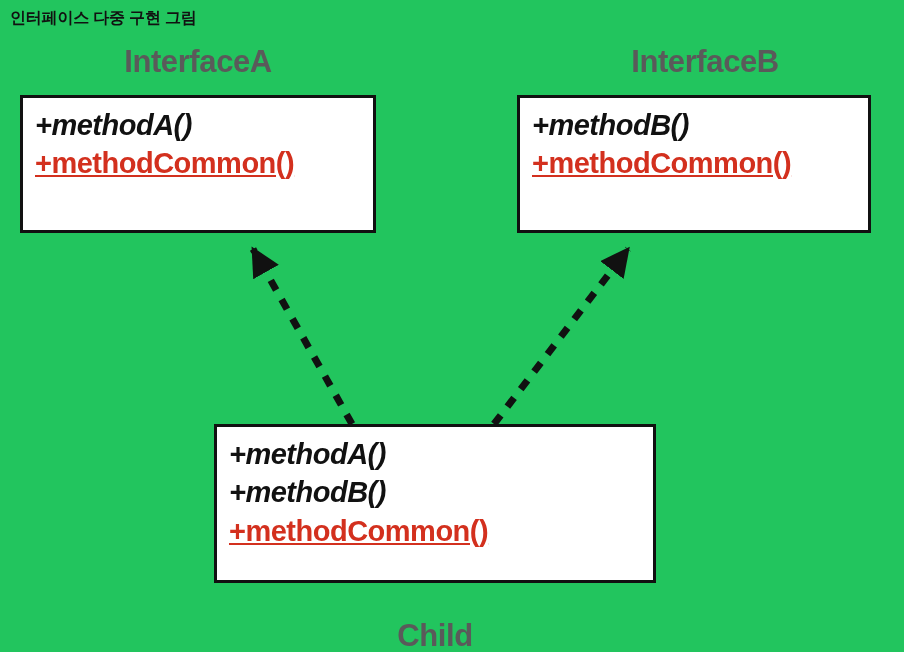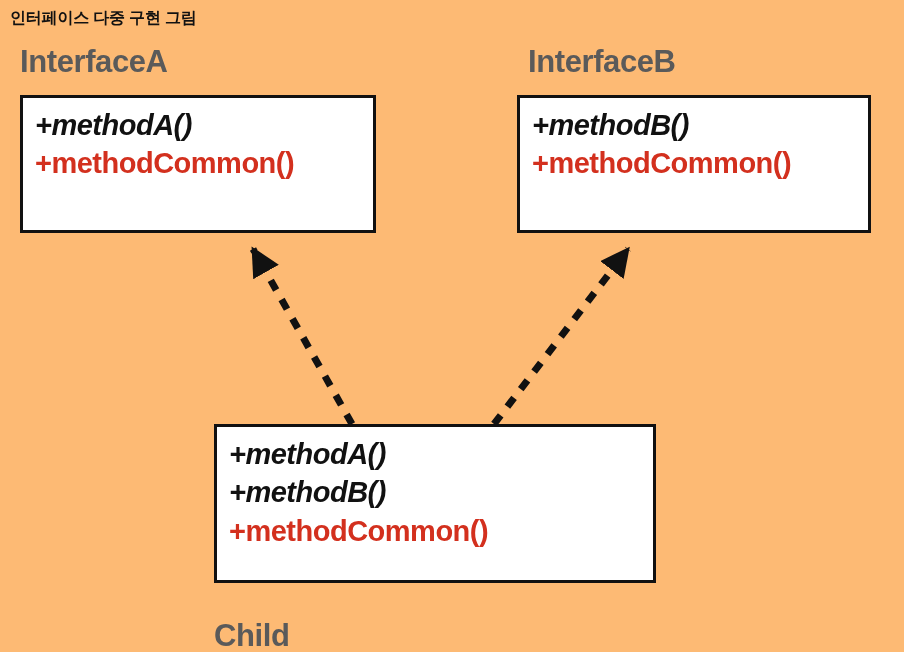--- a/index.html
+++ b/index.html
@@ -8,21 +8,21 @@
     background: #ffffff;
   }
   body {
     font-family: "Liberation Sans", sans-serif;
     -webkit-font-smoothing: antialiased;
   }
   #canvas {
     position: relative;
     width: 904px;
     height: 652px;
-    background: #fdba74;
+    background: #22c55e;
     overflow: hidden;
   }
 
   
   .fig-title {
     position: absolute;
     left: 10px;
     top: 8px;
     font-size: 16px;
     font-weight: bold;
@@ -42,28 +42,29 @@
     padding: 8px 0 0 12px;
   }
   .member {
     font-size: 29px;
     font-weight: bold;
     line-height: 1.32;
     white-space: nowrap;
     letter-spacing: -0.5px;
   }
   .member.black { color: #111111; font-style: italic; }
-  .member.red   { color: #D3301E; }
+  .member.red   { color: #D3301E; text-decoration: underline; }
 
   
   .box-label {
     position: absolute;
     font-size: 31px;
     font-weight: bold;
     color: #5A5A5A;
+    text-align: center;
     white-space: nowrap;
     letter-spacing: -0.4px;
   }
 
   
   .edges {
     position: absolute;
     left: 0;
     top: 0;
     width: 904px;

